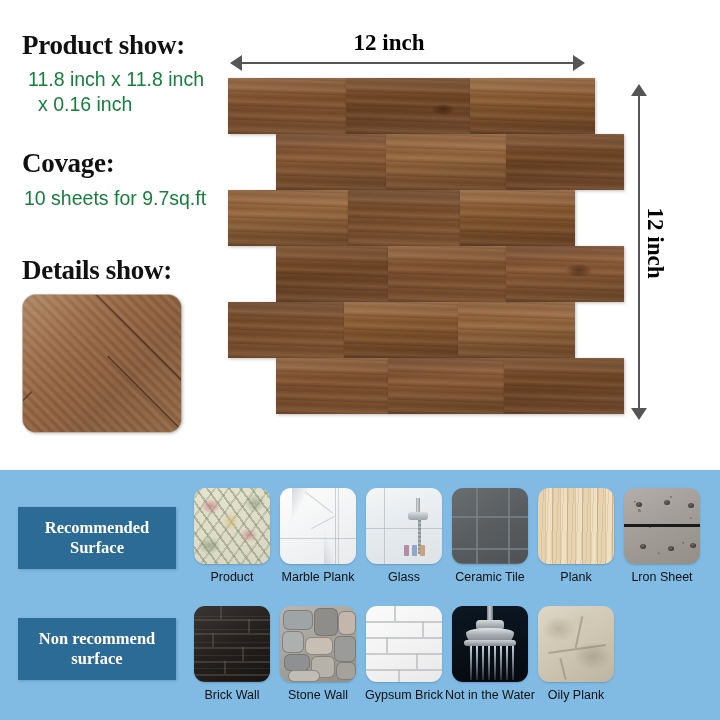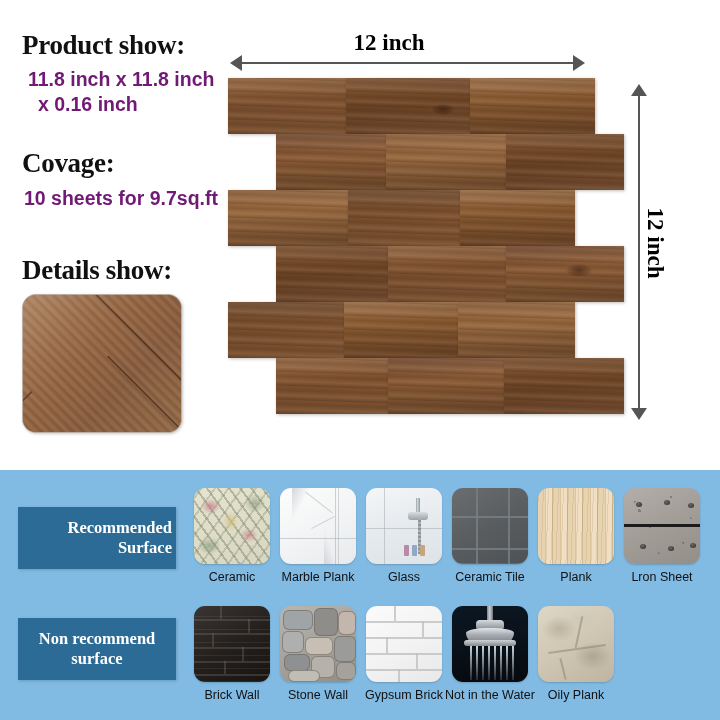--- a/index.html
+++ b/index.html
@@ -29,24 +29,23 @@
     font-family: "Liberation Serif", serif;
     font-weight: bold;
     font-size: 27px;
     color: #111111;
     letter-spacing: -0.3px;
     white-space: nowrap;
   }
   .subtext {
     font-family: "Liberation Sans", sans-serif;
     font-size: 19.5px;
-    color: #701a75;
+    color: #15803d;
     line-height: 1.32;
     white-space: nowrap;
-    font-weight: bold;
   }
 
   #product-size-block { position: absolute; left: 22px; top: 30px; }
   #product-size-title { position: absolute; left: 0; top: 0; }
   #product-size-line1 { position: absolute; left: 6px; top: 37px; }
   #product-size-line2 { position: absolute; left: 16px; top: 62px; }
 
   #coverage-block { position: absolute; left: 22px; top: 148px; }
   #coverage-title { position: absolute; left: 0; top: 0; }
   #coverage-line1 { position: absolute; left: 2px; top: 38px; }
@@ -220,21 +219,21 @@
     color: #ffffff;
     font-family: "Liberation Serif", serif;
     font-weight: bold;
     font-size: 16.5px;
     line-height: 1.22;
     text-align: center;
     padding: 11px 4px;
     box-sizing: border-box;
     box-shadow: 1px 1px 3px rgba(0,0,0,0.18);
   }
-  #badge-recommended { top: 37px; text-align: right; }
+  #badge-recommended { top: 37px; }
   #badge-non-recommended { top: 148px; }
 
   .surface-row {
     position: absolute;
     left: 194px;
     display: flex;
     gap: 10px;
   }
   #surface-row-recommended { top: 18px; }
   #surface-row-non-recommended { top: 136px; }
@@ -630,21 +629,21 @@
 <div id="bottom-section">
 
   <div class="badge" id="badge-recommended">Recommended Surface</div>
 
   <div class="badge" id="badge-non-recommended">Non recommend surface</div>
 
   <div class="surface-row" id="surface-row-recommended">
 
     <div class="surface-item">
       <div class="surface-thumb tex-wallpaper"></div>
-      <div class="surface-label">Ceramic</div>
+      <div class="surface-label">Product</div>
     </div>
 
     <div class="surface-item">
       <div class="surface-thumb tex-marble">
         <div class="mv mv1"></div>
           <div class="mv mv2"></div>
         <div class="mv mv3"></div>
           <div class="mv mv4"></div>
       </div>
       <div class="surface-label">Marble Plank</div>

